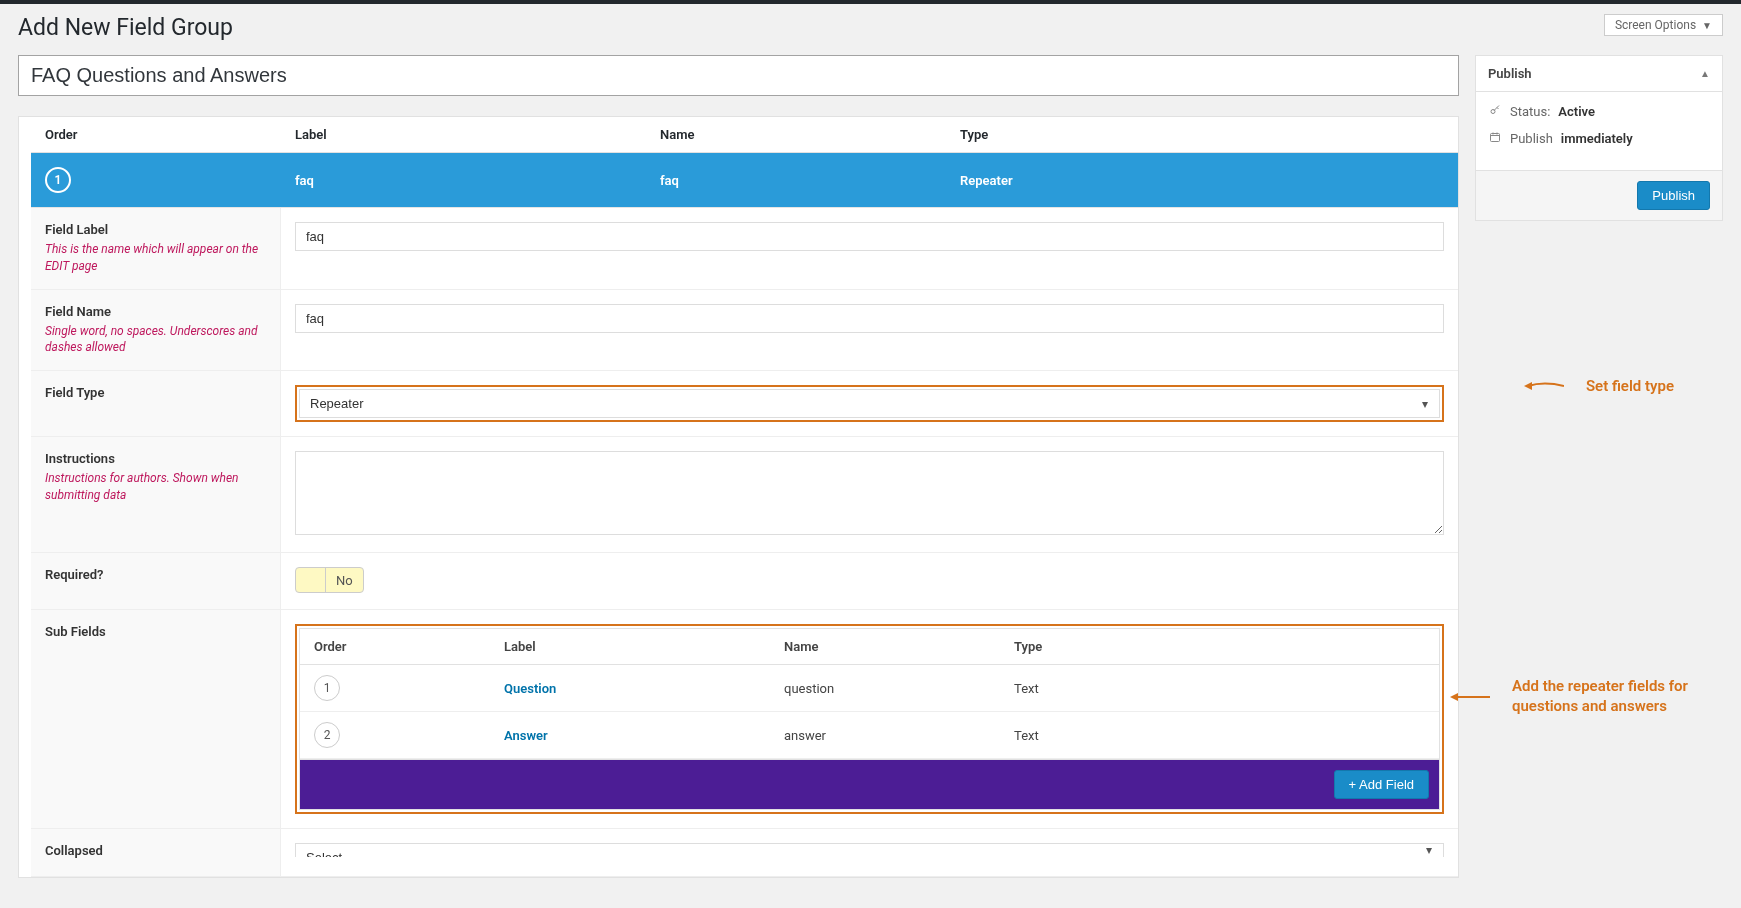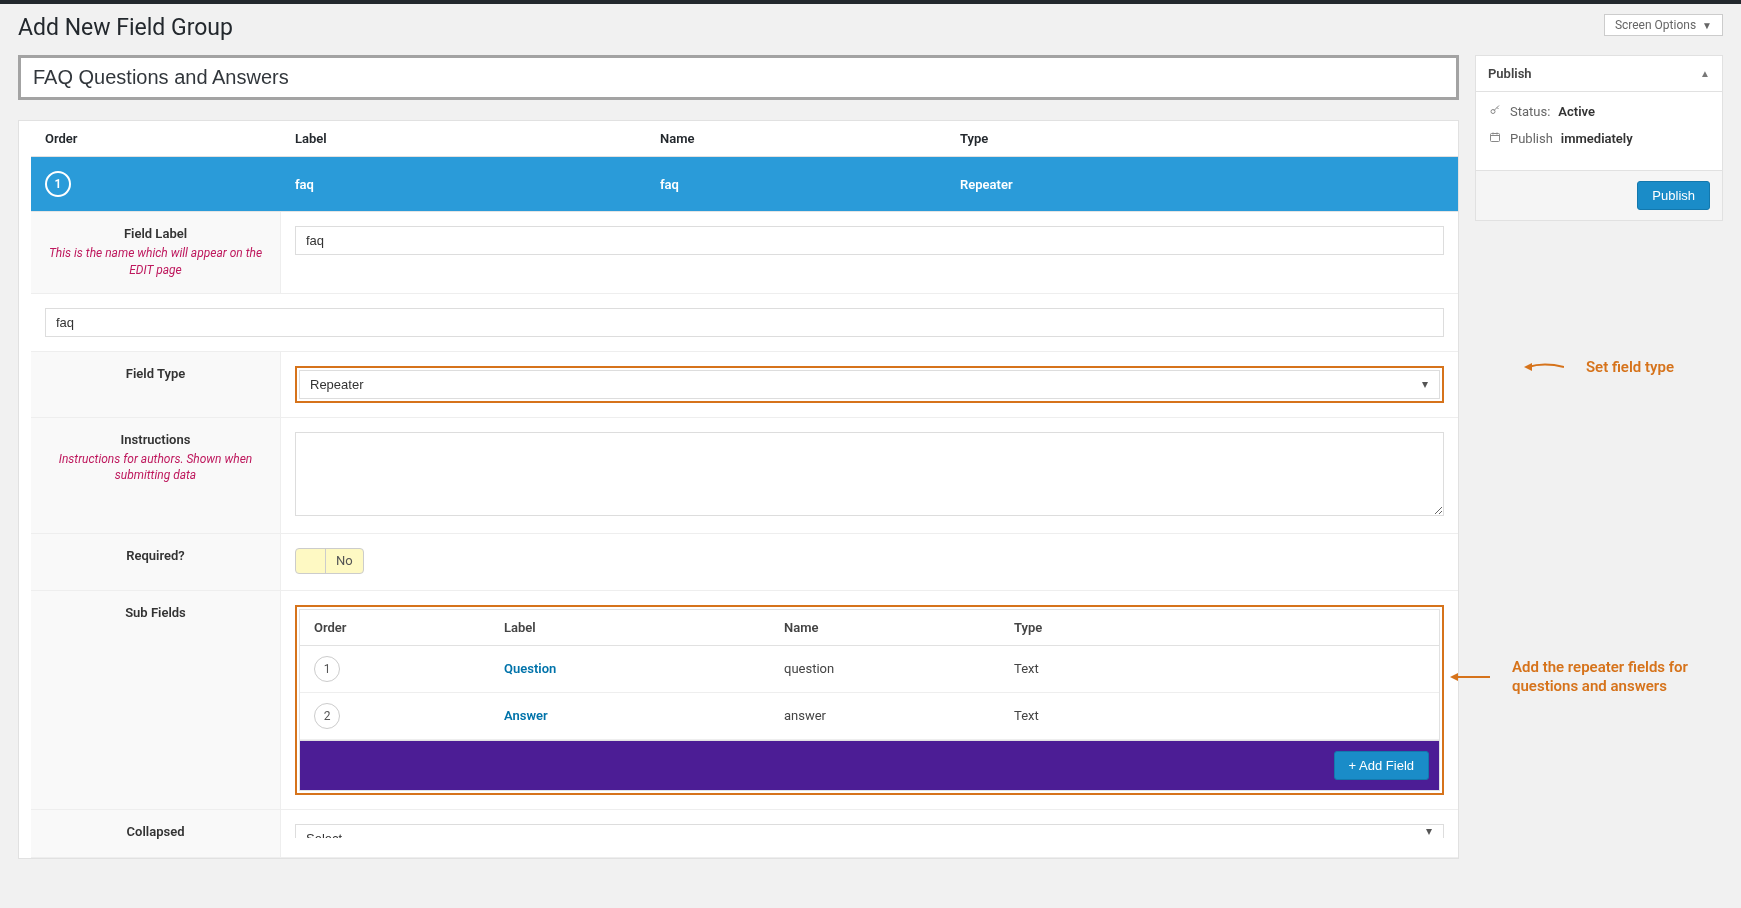--- a/index.html
+++ b/index.html
@@ -17,21 +17,21 @@
   background: #fff; border: 1px solid #ccc; padding: 3px 10px;
   font-size: 12px; color: #666; cursor: pointer;
   display: inline-flex; align-items: center;
 }
 .screen-options .arrow { margin-left: 6px; font-size: 10px; }
 .content-row { display: flex; gap: 16px; align-items: flex-start; }
 .main-col { flex: 1; min-width: 0; }
 .side-col { width: 248px; flex-shrink: 0; border-radius: 7px; }
 
 .title-input {
-  width: 100%; background: #fff; border: 3px solid #a3a3a3;
+  width: 100%; background: #fff; border: 1px solid #a3a3a3;
   padding: 8px 12px; font-size: 20px; color: #32373c; outline: none;
 }
 
 .fields-box { margin-top: 20px; background: #fff; border: 1px solid #e1e1e1; padding-left: 12px; }
 .table-head, .field-row {
   display: grid;
   grid-template-columns: 250px 365px 300px 1fr;
   align-items: center;
 }
 .table-head { padding: 10px 14px; border-bottom: 1px solid #e1e1e1; }
@@ -43,21 +43,21 @@
   width: 26px; height: 26px; border: 2px solid #fff; border-radius: 50%;
   display: inline-flex; align-items: center; justify-content: center;
   font-size: 12px; color: #fff;
 }
 .field-row.active div { font-weight: 600; font-size: 13px; }
 
 .settings { border-top: 1px solid #e5e5e5; }
 .setting-row { display: flex; border-bottom: 1px solid #eee; }
 .setting-label-col {
   width: 250px; flex-shrink: 0; padding: 14px;
-  background: #f9f9f9; border-right: 1px solid #eee; text-align: center;
+  background: #f9f9f9; border-right: 1px solid #eee;
 }
 .setting-label-col .lbl { font-weight: 600; color: #333; margin-bottom: 4px; }
 .setting-label-col .hint { font-size: 12px; color: #be185d; line-height: 1.4; font-style: italic; }
 .setting-input-col { flex: 1; padding: 14px; position: relative; }
 .text-input, .select-input {
   width: 100%; border: 1px solid #ddd; padding: 6px 10px;
   font-size: 13px; background: #fff; color: #333; outline: none;
 }
 .select-wrap { position: relative; }
 .select-wrap::after {
@@ -154,20 +154,24 @@
             <div class="setting-label-col">
               <div class="lbl">Field Label</div>
               <div class="hint">This is the name which will appear on the EDIT page</div>
             </div>
             <div class="setting-input-col">
               <input type="text" class="text-input" value="faq" style="">
             </div>
           </div>
 
           <div class="setting-row">
+            <div class="setting-label-col">
+              <div class="lbl">Field Name</div>
+              <div class="hint">Single word, no spaces. Underscores and dashes allowed</div>
+            </div>
             <div class="setting-input-col">
               <input type="text" class="text-input" value="faq" style="">
             </div>
           </div>
 
           <div class="setting-row">
             <div class="setting-label-col">
               <div class="lbl">Field Type</div>
             </div>
             <div class="setting-input-col" style="position:relative;">

